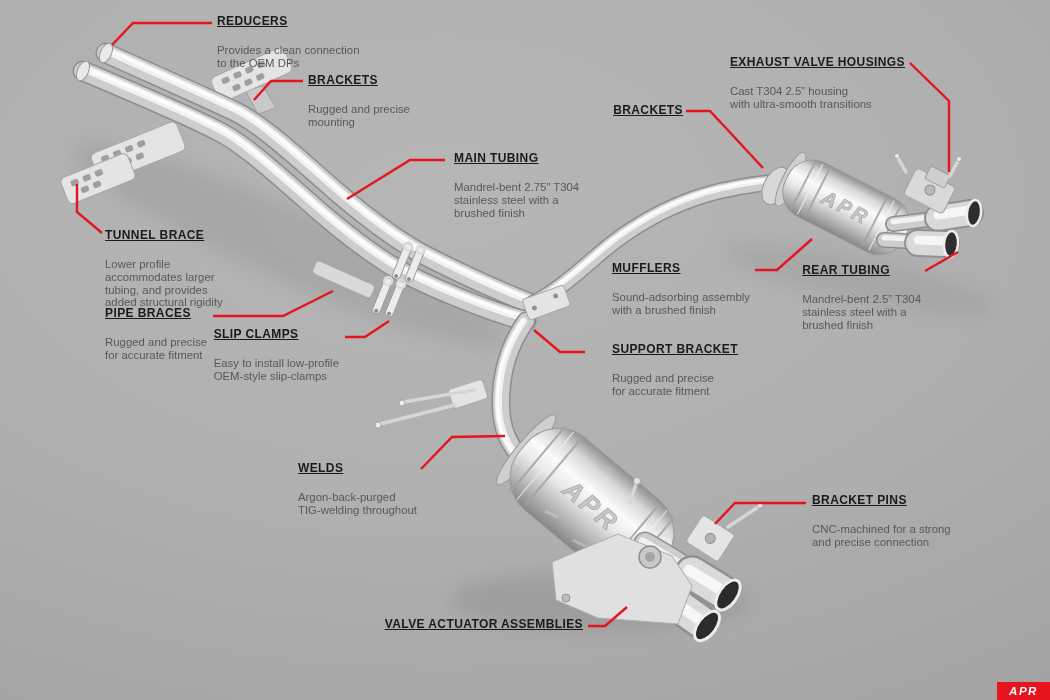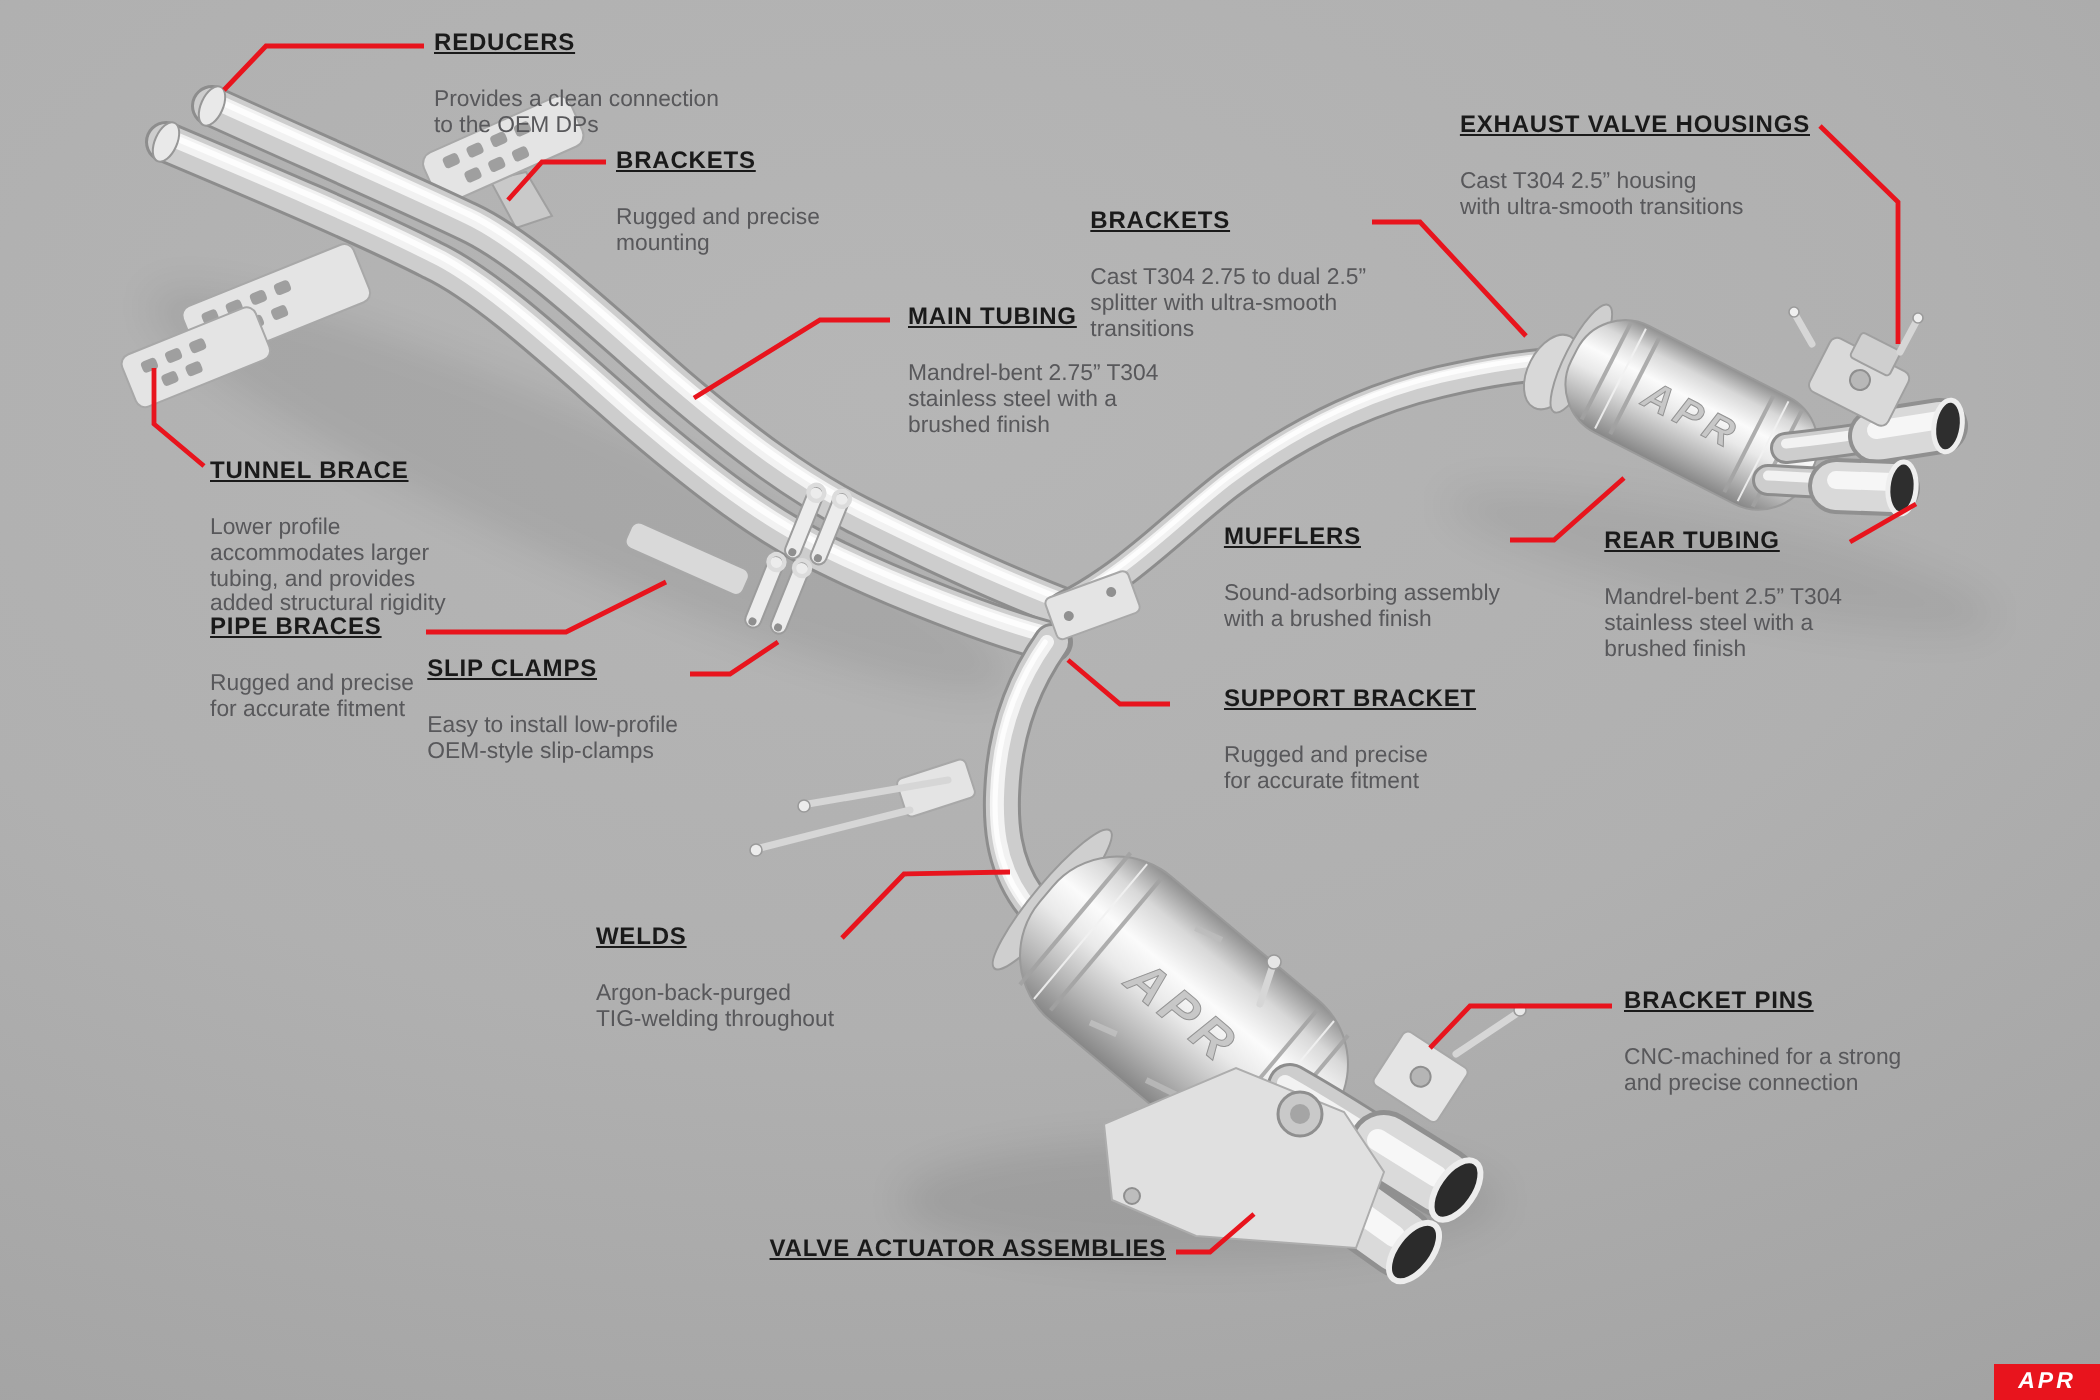--- a/index.html
+++ b/index.html
@@ -298,23 +298,20 @@
   </div>
 
   <div class="callout right" style="right:145px;top:55px">
     <div class="c-title">EXHAUST VALVE HOUSINGS</div>
     <div class="c-desc">Cast T304 2.5” housing
 with ultra-smooth transitions</div>
   </div>
 
   <div class="callout right" style="right:367px;top:103px">
     <div class="c-title">BRACKETS</div>
-    <div class="c-desc">Cast T304 2.75 to dual 2.5”
-splitter with ultra-smooth
-transitions</div>
   </div>
 
   <div class="callout left" style="left:454px;top:151px">
     <div class="c-title">MAIN TUBING</div>
     <div class="c-desc">Mandrel-bent 2.75” T304
 stainless steel with a
 brushed finish</div>
   </div>
 
   <div class="callout left" style="left:105px;top:228px">

